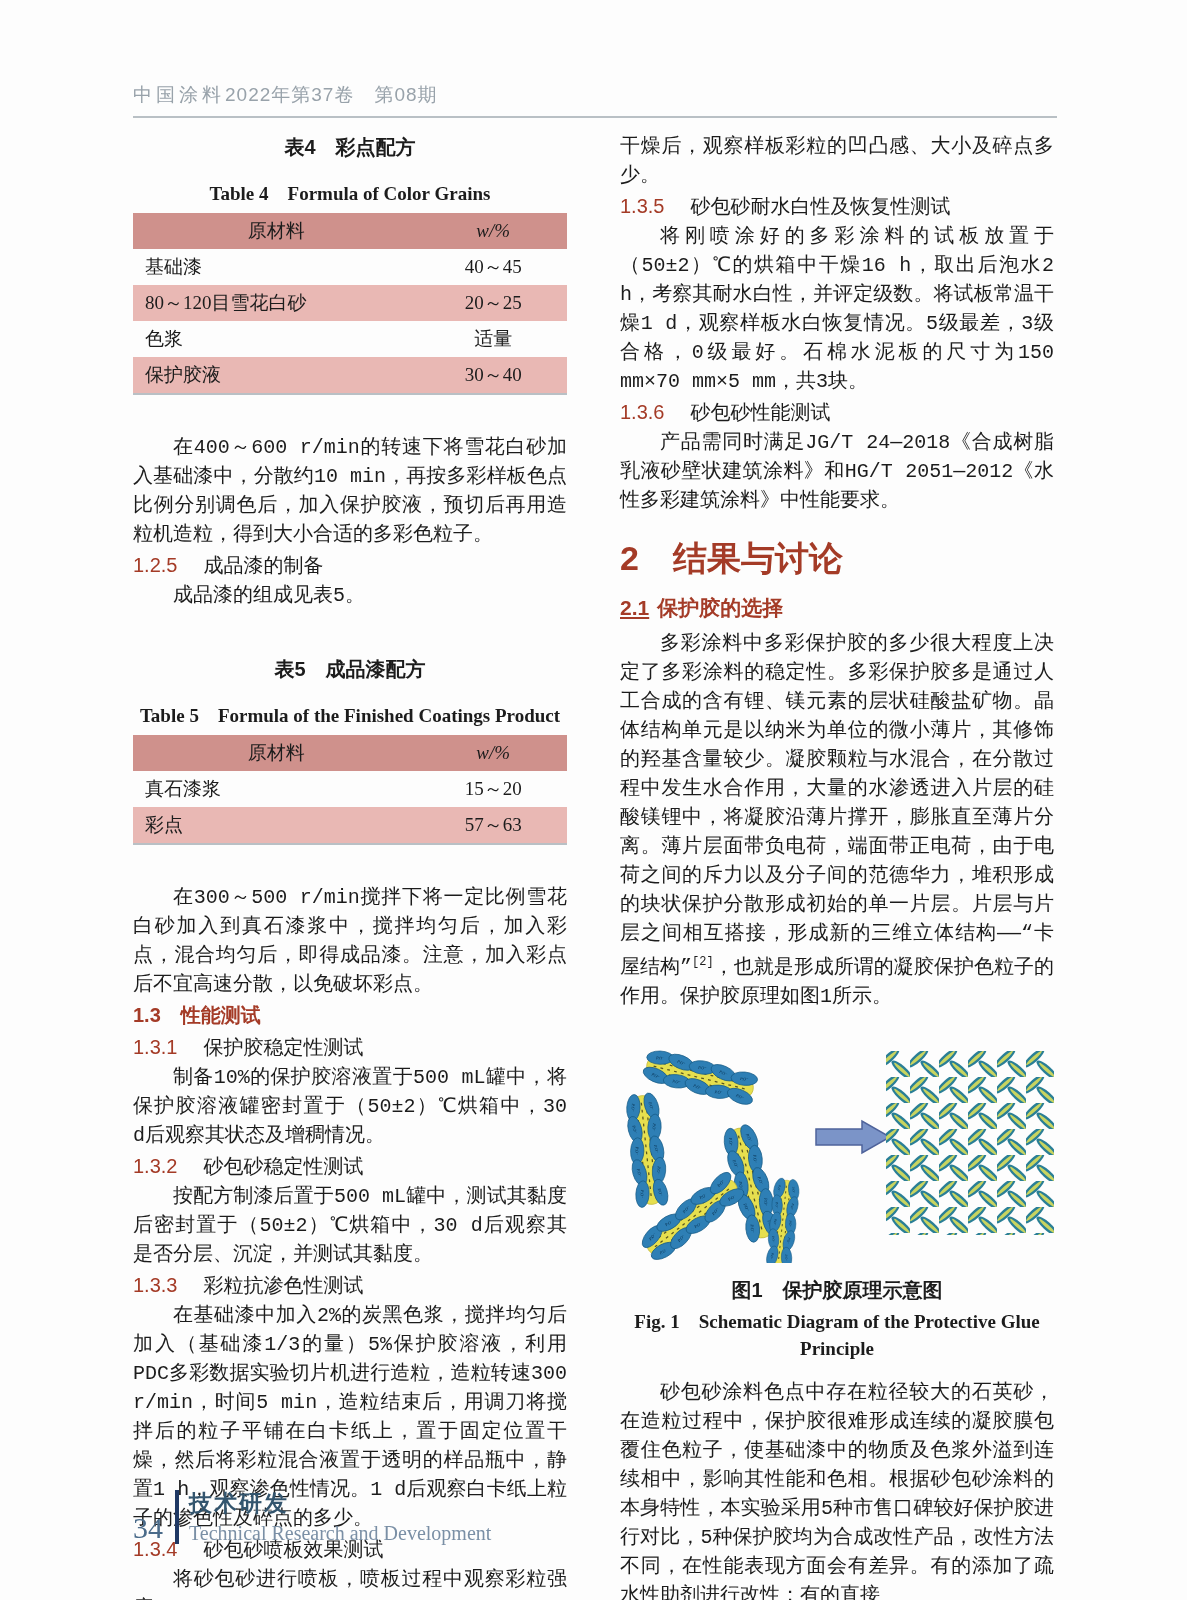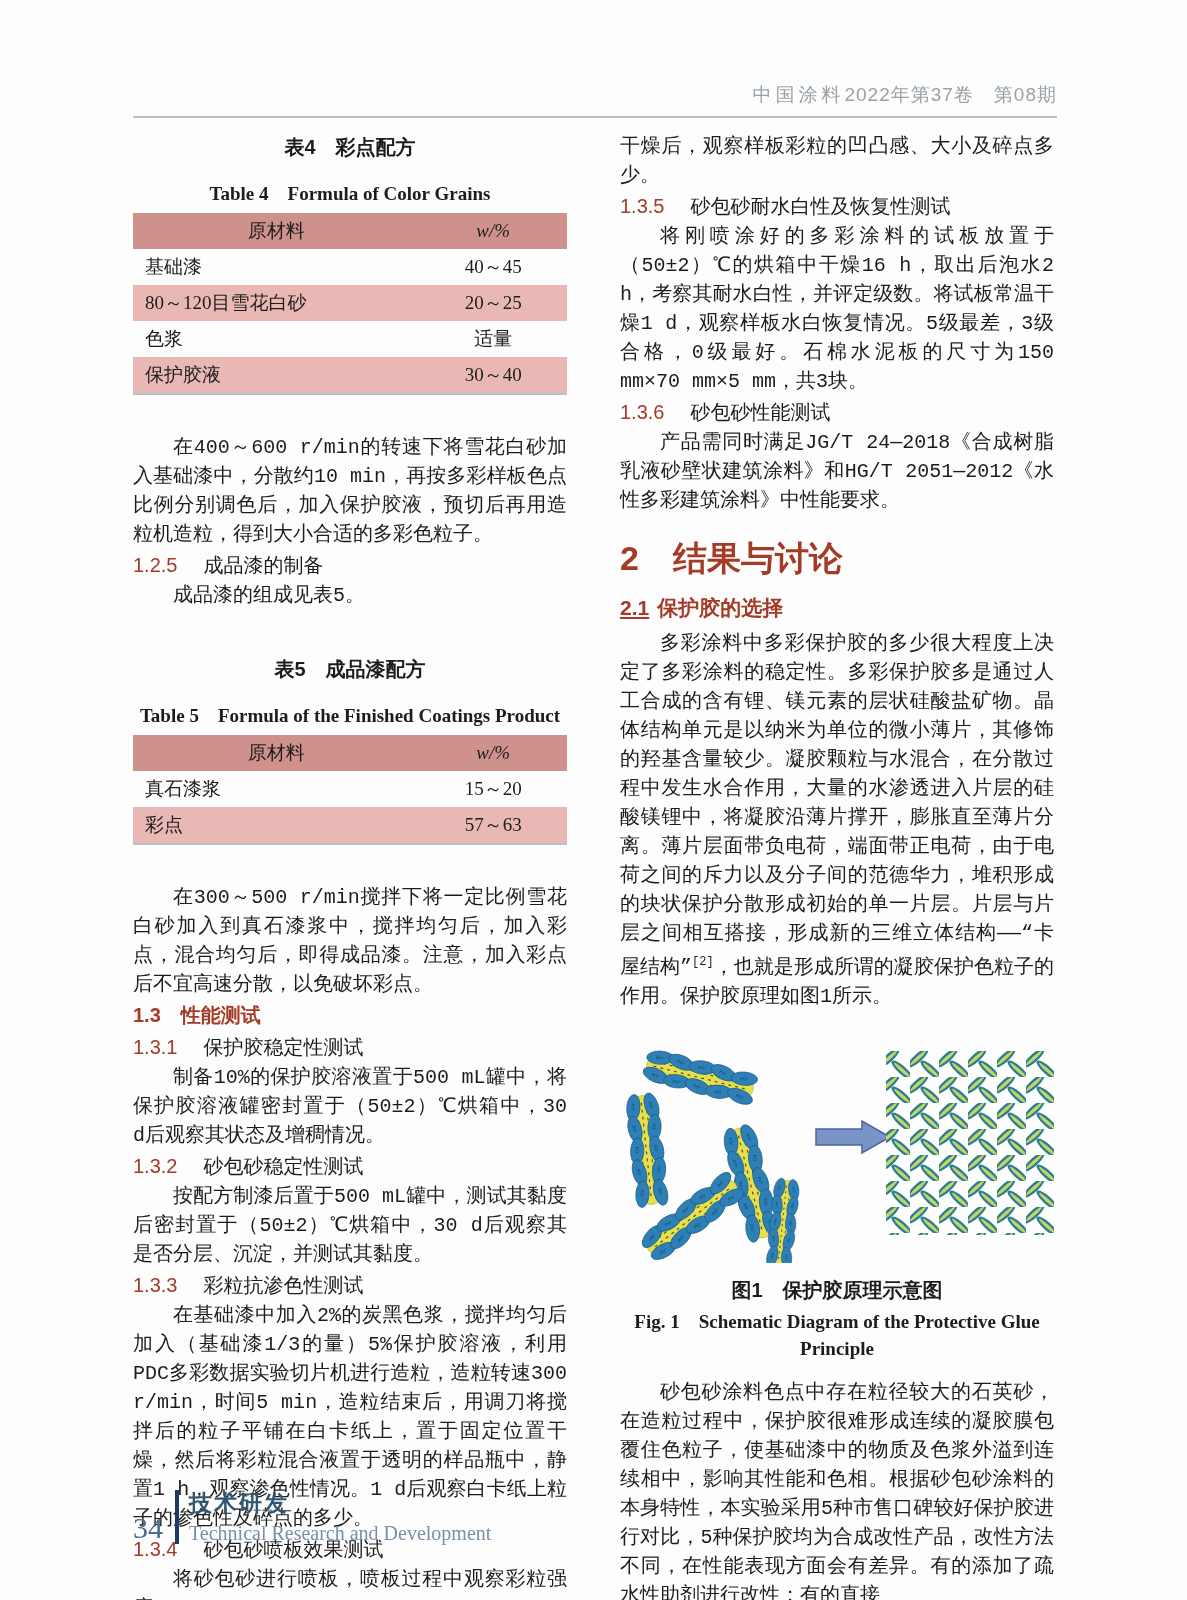--- a/index.html
+++ b/index.html
@@ -8,21 +8,21 @@
     position: relative;
     width: 1187px; height: 1600px;
     background: #fdfdfd;
     font-family: "Liberation Serif", "DejaVu Serif", serif;
     color: #1c1c1c;
     overflow: hidden;
   }
   
   .page-header {
     position: absolute; left: 133px; right: 130px; top: 82px;
-    display: flex; justify-content: flex-end; align-items: flex-end;
+    display: flex; justify-content: flex-start; align-items: flex-end;
     padding-bottom: 8px;
     border-bottom: 2px solid #b9c0c5;
     color: #98a2aa;
     font-family: "Liberation Sans", "DejaVu Sans", sans-serif;
     font-size: 19px; letter-spacing: 4px;
   }
   .page-header .issue { letter-spacing: 1px; }
   
   .col { position: absolute; top: 132px; width: 434px; }
   .col-left  { left: 133px; }

